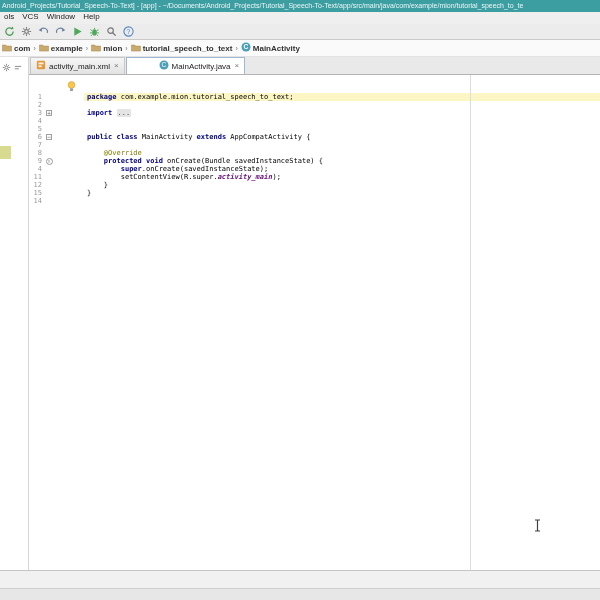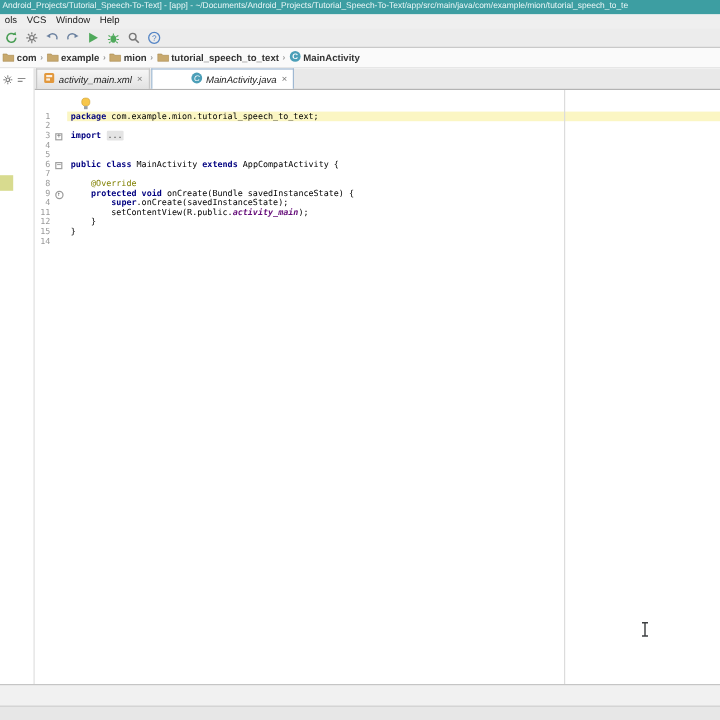--- a/index.html
+++ b/index.html
@@ -31,32 +31,32 @@
   .project-sliver { position:absolute; top:57px; left:0; width:29px; bottom:30px; background:#FFFFFF;
     border-right:1px solid #D6D6D6; }
   .sliver-head { position:absolute; top:1px; left:2px; display:flex; gap:3px; align-items:center; color:#777; }
   .sliver-sel { position:absolute; top:89px; left:0; width:11px; height:13px; background:#D8DB8F; }
 
   
   .editor-area { position:absolute; top:57px; left:29px; right:0; bottom:30px; background:#fff; }
   .tab-bar { position:absolute; top:0; left:0; right:0; height:18px; background:#E9E9E9;
     border-bottom:1px solid #B3B3B3; display:flex; align-items:flex-end; padding-left:1px; gap:1px; }
   .tab { height:17px; display:flex; align-items:center; gap:3px; padding:0 5px; font-size:8px; color:#222;
-    background:linear-gradient(#F6F6F6,#E2E2E2); border:1px solid #C7C7C7; border-bottom:none; cursor:default;font-style:italic; }
+    background:linear-gradient(#F6F6F6,#E2E2E2); border:1px solid #C7C7C7; border-bottom:none; cursor:default; }
   .tab.active { background:#ffffff; border-color:#9FB8D2;padding-left:32px; }
   .tab-close { color:#7A7A7A; font-size:8px; line-height:8px; padding-left:1px; }
 
   .code-scroll { position:absolute; top:18px; left:0; right:0; bottom:0; background:#fff;
     font-family:"DejaVu Sans Mono", monospace; font-size:7px; }
   .margin-guide { position:absolute; top:0; bottom:0; left:441px; width:1px; background:#DCDCDC; z-index:2; }
   #code-lines { position:absolute; top:18px; left:0; right:0; z-index:1; }
   .row { display:flex; height:8px; line-height:8px; }
   .gutter { width:13px; flex:none; text-align:right; color:#9A9A9A; font-size:7px; }
   .gmark { width:14px; flex:none; text-align:center; position:relative; }
-  .code { flex:1; white-space:pre; padding-left:3px; color:#000; }
+  .code { flex:1; white-space:pre; padding-left:3px; color:#000;margin-left:28px; }
   .code.hl { background:#FBF6C3; }
   .k   { color:#000080; font-weight:bold; }
   .pln { color:#000000; }
   .ann { color:#808000;text-align:center; }
   .fld { color:#660E7A; font-style:italic; font-weight:bold; }
   .fold{ background:#E4E4E4; color:#444; border-radius:1px; padding:0 1px; }
   .foldbox { display:inline-block; width:6px; height:6px; border:1px solid #A0A0A0; color:#666;
     font-size:6px; line-height:4px; background:#fff; margin-top:1px; }
   .ovr { display:inline-block; width:7px; height:7px; border:1px solid #9A9A9A; border-radius:50%;
     color:#666; font-size:5px; line-height:5px; background:#fff; }
@@ -267,21 +267,21 @@
             <div class="code"><span class="pln">    </span><span class="k">protected void </span><span class="pln">onCreate(Bundle savedInstanceState) {</span></div>
           </div>
           <div class="row">
             <div class="gutter">4</div>
             <div class="gmark"></div>
             <div class="code"><span class="pln">        </span><span class="k">super</span><span class="pln">.onCreate(savedInstanceState);</span></div>
           </div>
           <div class="row">
             <div class="gutter">11</div>
             <div class="gmark"></div>
-            <div class="code"><span class="pln">        setContentView(R.public.</span><span class="fld">activity_main</span><span class="pln">);</span></div>
+            <div class="code"><span class="pln">        setContentView(R.super.</span><span class="fld">activity_main</span><span class="pln">);</span></div>
           </div>
           <div class="row">
             <div class="gutter">12</div>
             <div class="gmark"></div>
             <div class="code"><span class="pln">    }</span></div>
           </div>
           <div class="row">
             <div class="gutter">15</div>
             <div class="gmark"></div>
             <div class="code"><span class="pln">}</span></div>

